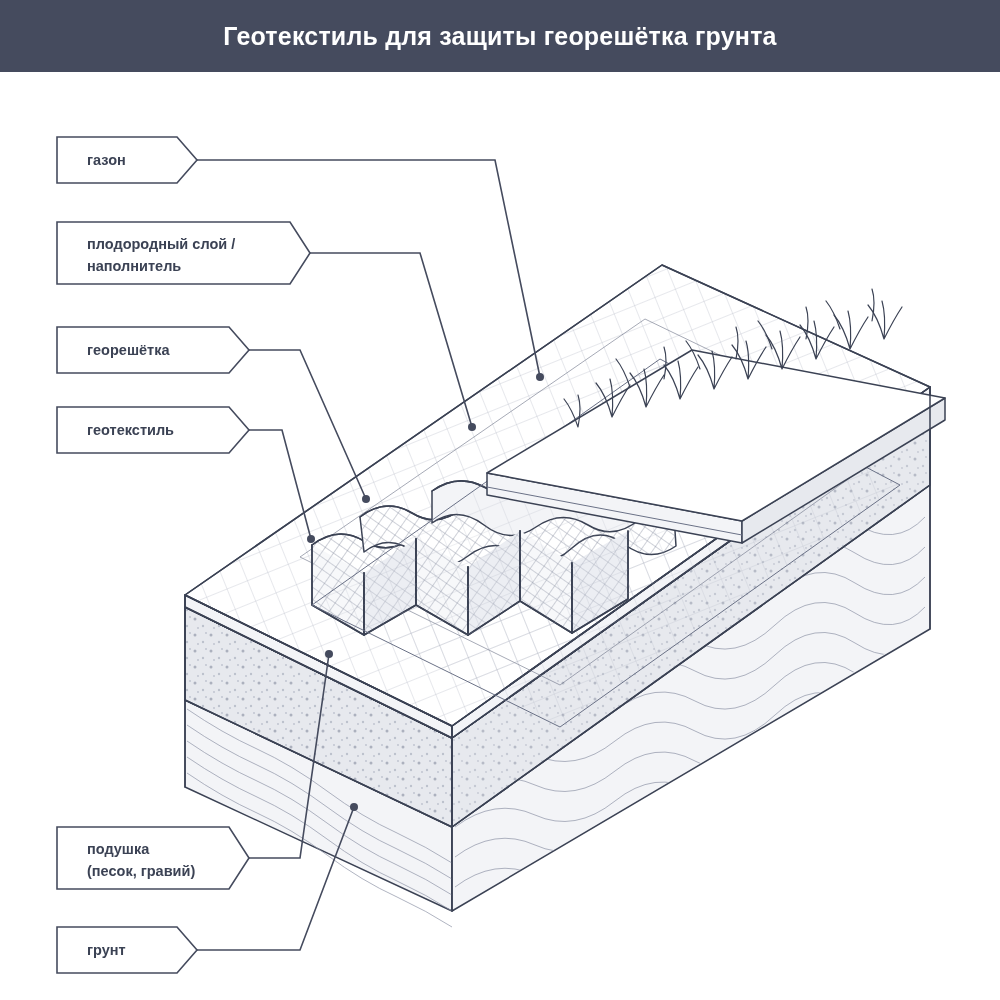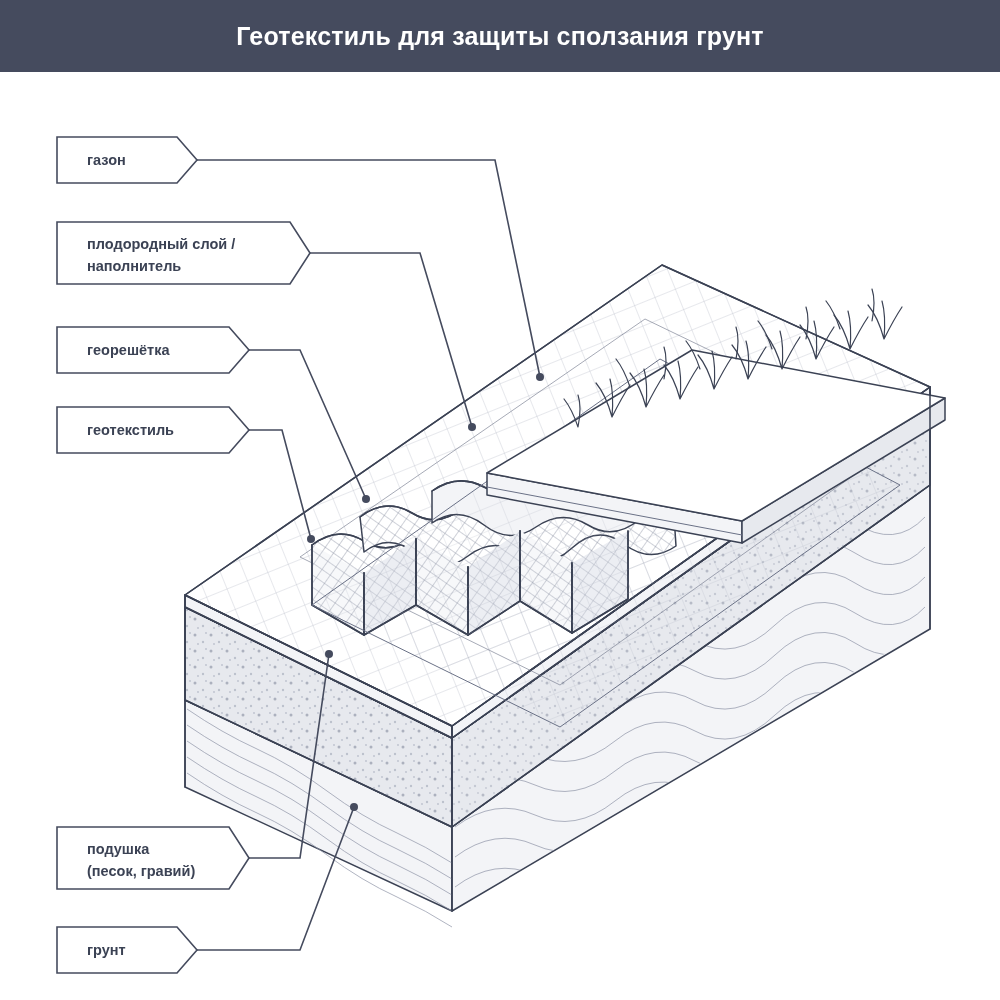--- a/index.html
+++ b/index.html
@@ -91,21 +91,21 @@
   .fill-mid { fill: #e7e9ee; }
   .fill-dark { fill: #d8dbe3; }
   .fill-white { fill: #ffffff; }
 </style>
 </head>
 <body>
 
 <div class="page">
 
   <div class="header-bar">
-    <div class="header-title">Геотекстиль для защиты сползания грунт</div>
+    <div class="header-title">Геотекстиль для защиты георешётка грунта</div>
   </div>
 
   <div class="canvas">
     <svg class="diagram" viewBox="0 0 1000 928" xmlns="http://www.w3.org/2000/svg">
 
       <defs>
         <pattern id="dots" width="16" height="16" patternUnits="userSpaceOnUse">
           <circle cx="3" cy="4" r="1.5" fill="#7c8397"></circle>
           <circle cx="11" cy="11" r="1.2" fill="#9aa0b1"></circle>
           <circle cx="14" cy="2" r="0.9" fill="#9aa0b1"></circle>

